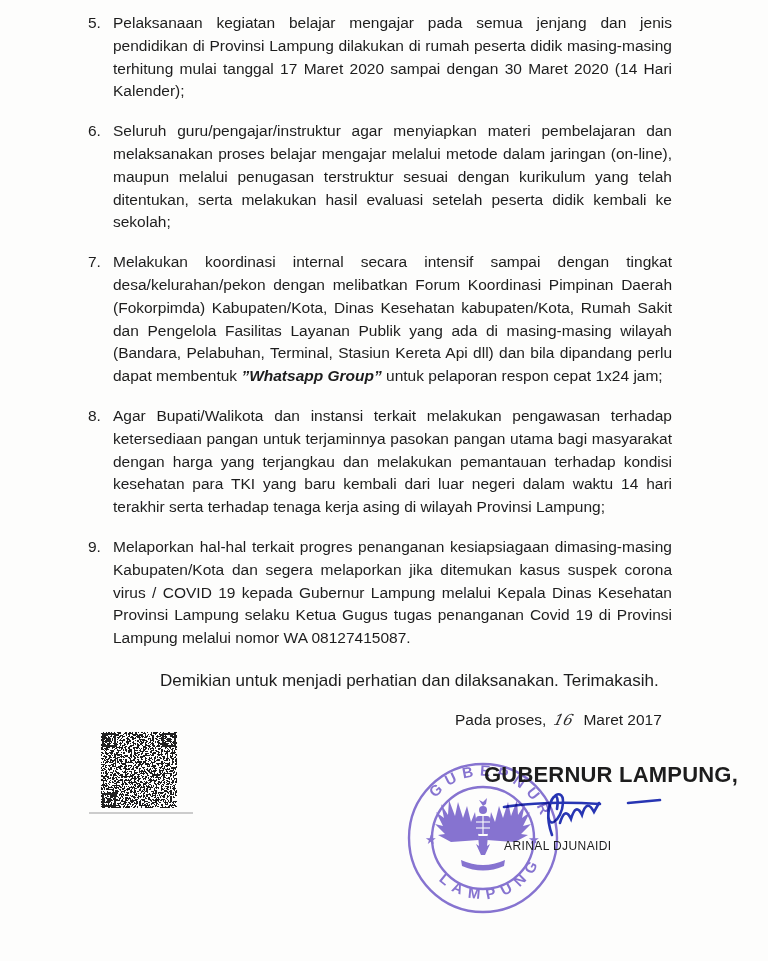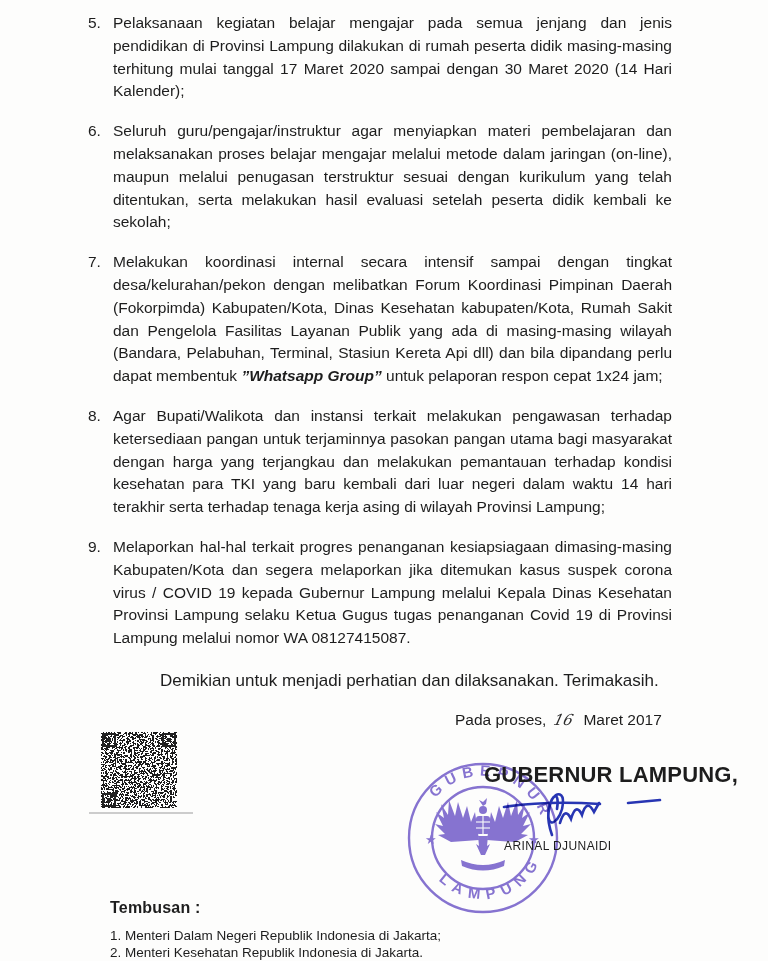--- a/index.html
+++ b/index.html
@@ -149,21 +149,14 @@
     <g fill="none" stroke="#2735b5" stroke-width="2.6" stroke-linecap="round">
       <path d="M4,28 C36,23 70,23 100,25"></path>
       <path d="M52,56 C39,20 64,4 63,24 C62,42 45,54 49,30 C52,14 60,12 57,30"></path>
       <path d="M60,44 q5,-17 11,-4 q5,-17 11,-4 q5,-17 12,-3 l5,-9"></path>
       <path d="M128,24 l32,-3"></path>
     </g>
   </svg>
 
   <div class="gov-name">ARINAL DJUNAIDI</div>
 
-  <div class="tembusan">
-    <div class="tembusan-heading">Tembusan :</div>
-    <div class="tembusan-list">
-      <div>1. Menteri Dalam Negeri Republik Indonesia di Jakarta;</div>
-      <div>2. Menteri Kesehatan Republik Indonesia di Jakarta.</div>
-    </div>
-  </div>
 
 </div>
 
 </body></html>

